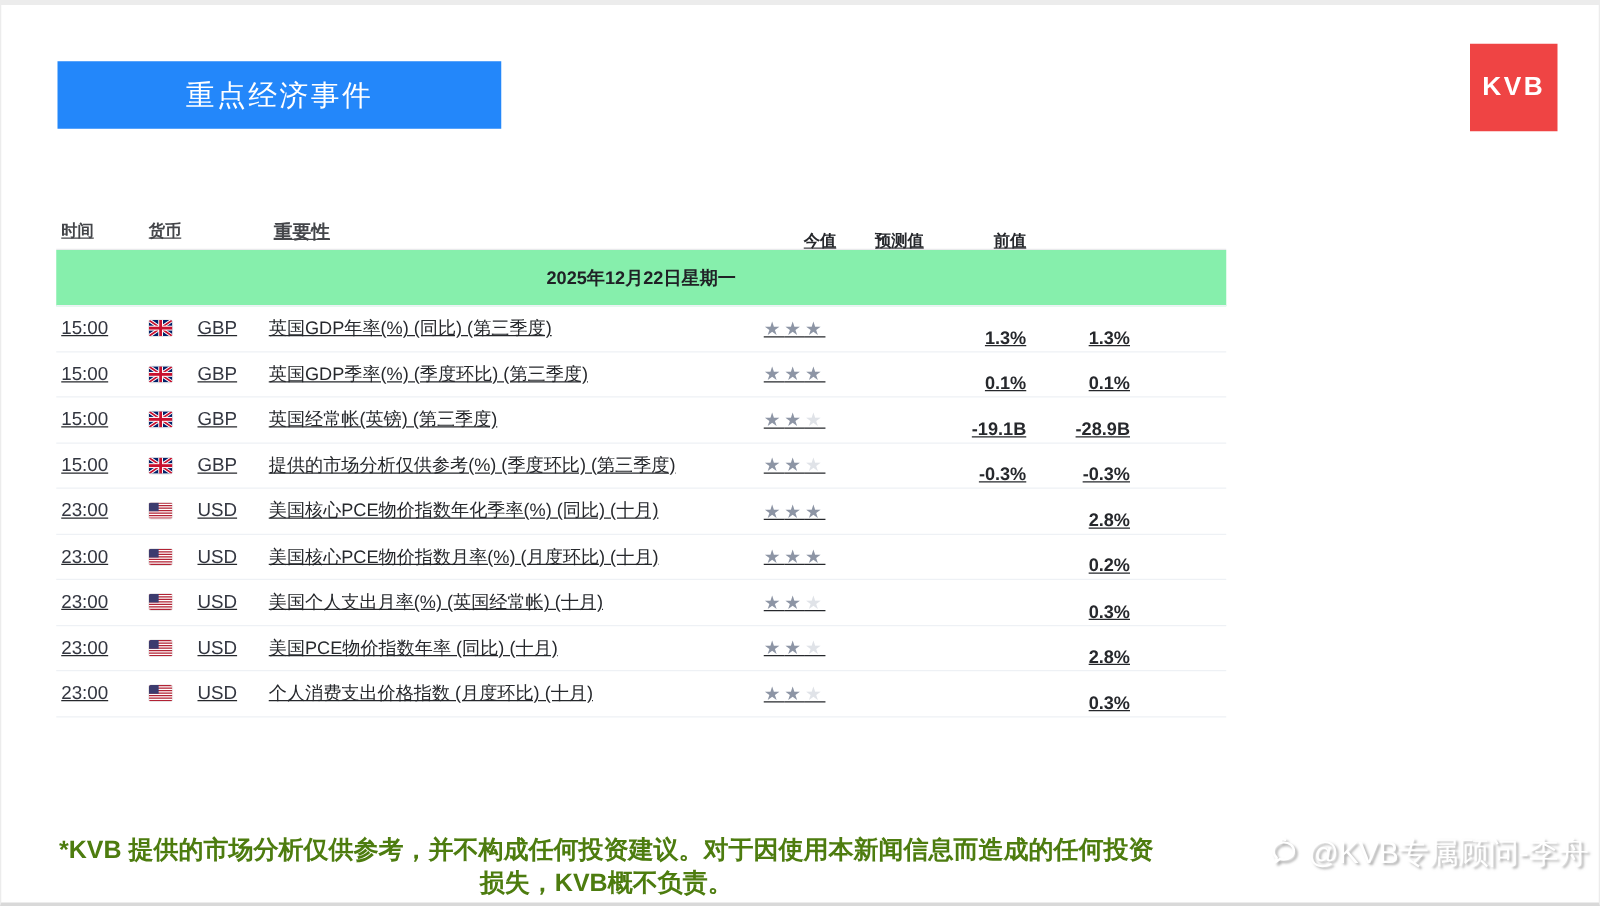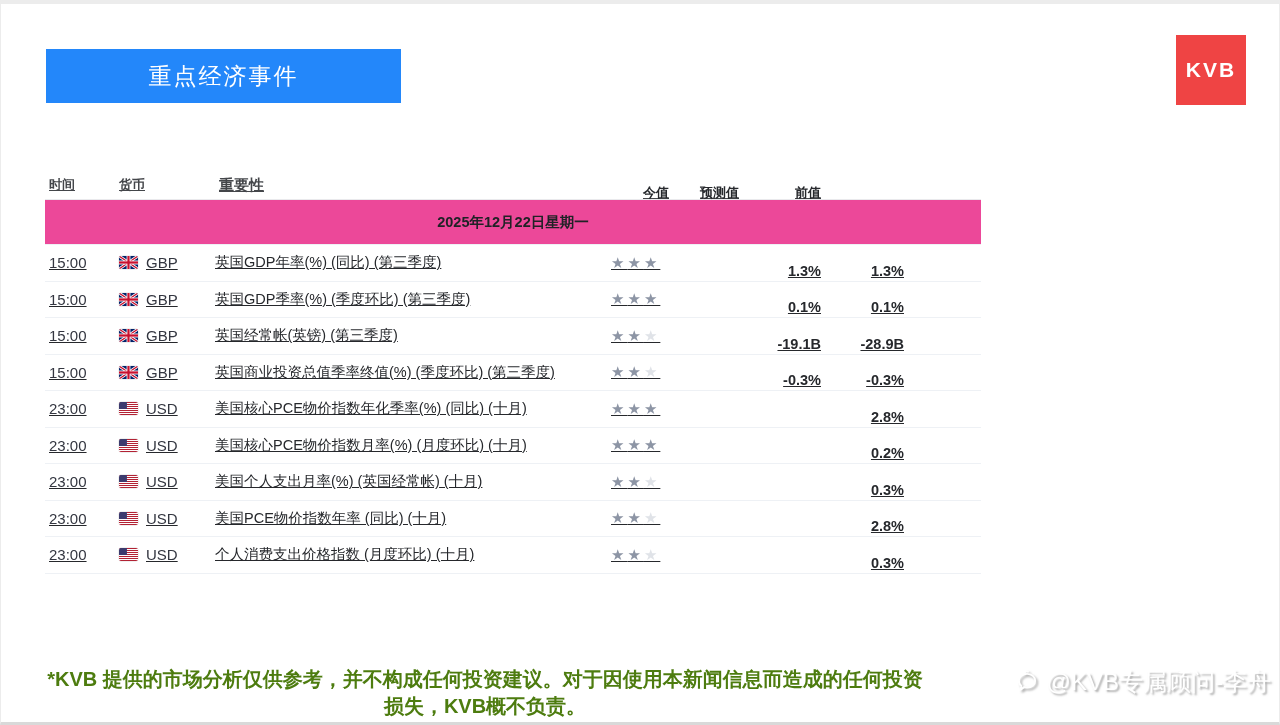--- a/index.html
+++ b/index.html
@@ -40,33 +40,33 @@
     align-items:center;
     text-decoration:underline;
   }
   .thead {
     height:32px;
     border-bottom:1px solid #e9e9ec;
     font-size:13px; font-weight:700; color:#44464a;
   }
   .date-row {
     height:45px;
-    background:#ec4899;
+    background:#86efac;
     border-bottom:1px solid #eef1f5;
     display:flex; align-items:center; justify-content:center;
     font-size:14.5px; font-weight:700; color:#202226;
   }
   .row {
     height:36.5px;
     border-bottom:1px solid #eef1f5;
     font-size:14.5px; color:#26282c;
   }
   .cell-left  { padding-left:4px; text-align:left; }
   .cell-time  { font-size:15px; color:#333640; }
-  .cell-cur   { display:flex; align-items:center; gap:8px; font-size:15px; color:#333640; }
+  .cell-cur   { display:flex; align-items:center; gap:20px; font-size:15px; color:#333640; }
   .flag { width:19px; height:13px; border-radius:2px; overflow:hidden; display:inline-flex;
           box-shadow:0 0 0 0.5px rgba(0,0,0,0.12); flex:0 0 auto; }
   .flag svg { display:block; width:100%; height:100%; }
   .cell-imp   { padding-left:8px; letter-spacing:3px; font-size:15px; white-space:nowrap; }
   .star-on  {}
   .star-off {}
   .cell-num   { text-align:right; font-weight:600; color:#26282c;margin-top:16px; }
 
   
   .disclaimer {
@@ -187,21 +187,21 @@
               <path d="M0,0 60,40 M60,0 0,40" stroke="#ffffff" stroke-width="9"></path>
               <path d="M0,0 60,40 M60,0 0,40" stroke="#C8102E" stroke-width="4"></path>
               <rect x="24" width="12" height="40" fill="#ffffff"></rect>
               <rect y="14" width="60" height="12" fill="#ffffff"></rect>
               <rect x="26.5" width="7" height="40" fill="#C8102E"></rect>
               <rect y="16.5" width="60" height="7" fill="#C8102E"></rect>
             </svg>
           </span>
           <span>GBP</span>
         </div>
-        <div class="cell-left">英国商业投资总值季率终值(%) (季度环比) (第三季度)</div>
+        <div class="cell-left">提供的市场分析仅供参考(%) (季度环比) (第三季度)</div>
         <div class="cell-imp"><span class="star-on" style="color: rgb(141, 149, 165);">★</span><span class="star-on" style="color: rgb(141, 149, 165);">★</span><span class="star-off" style="color: rgb(224, 227, 232);">★</span></div>
         <div class="cell-num"></div>
         <div class="cell-num">-0.3%</div>
         <div class="cell-num">-0.3%</div>
         <div class=""></div>
       </div>
       <div class="grid-row row">
         <div class="cell-left cell-time">23:00</div>
         <div class="cell-left cell-cur">
           <span class="flag">

